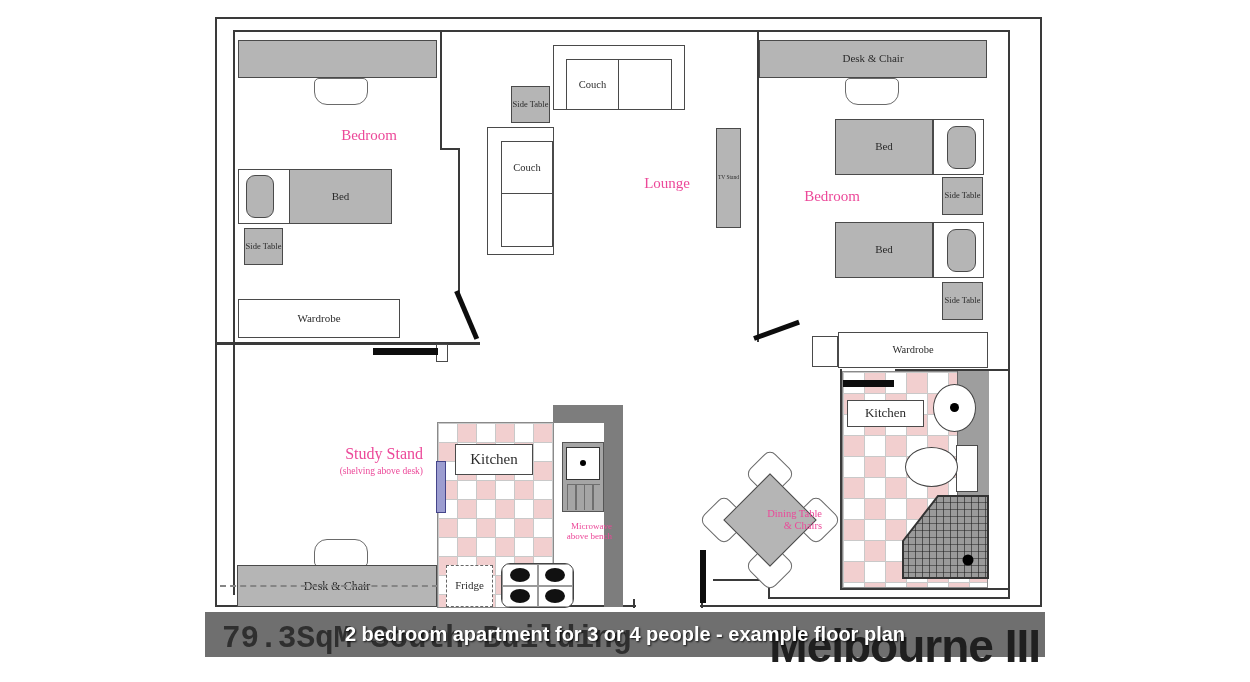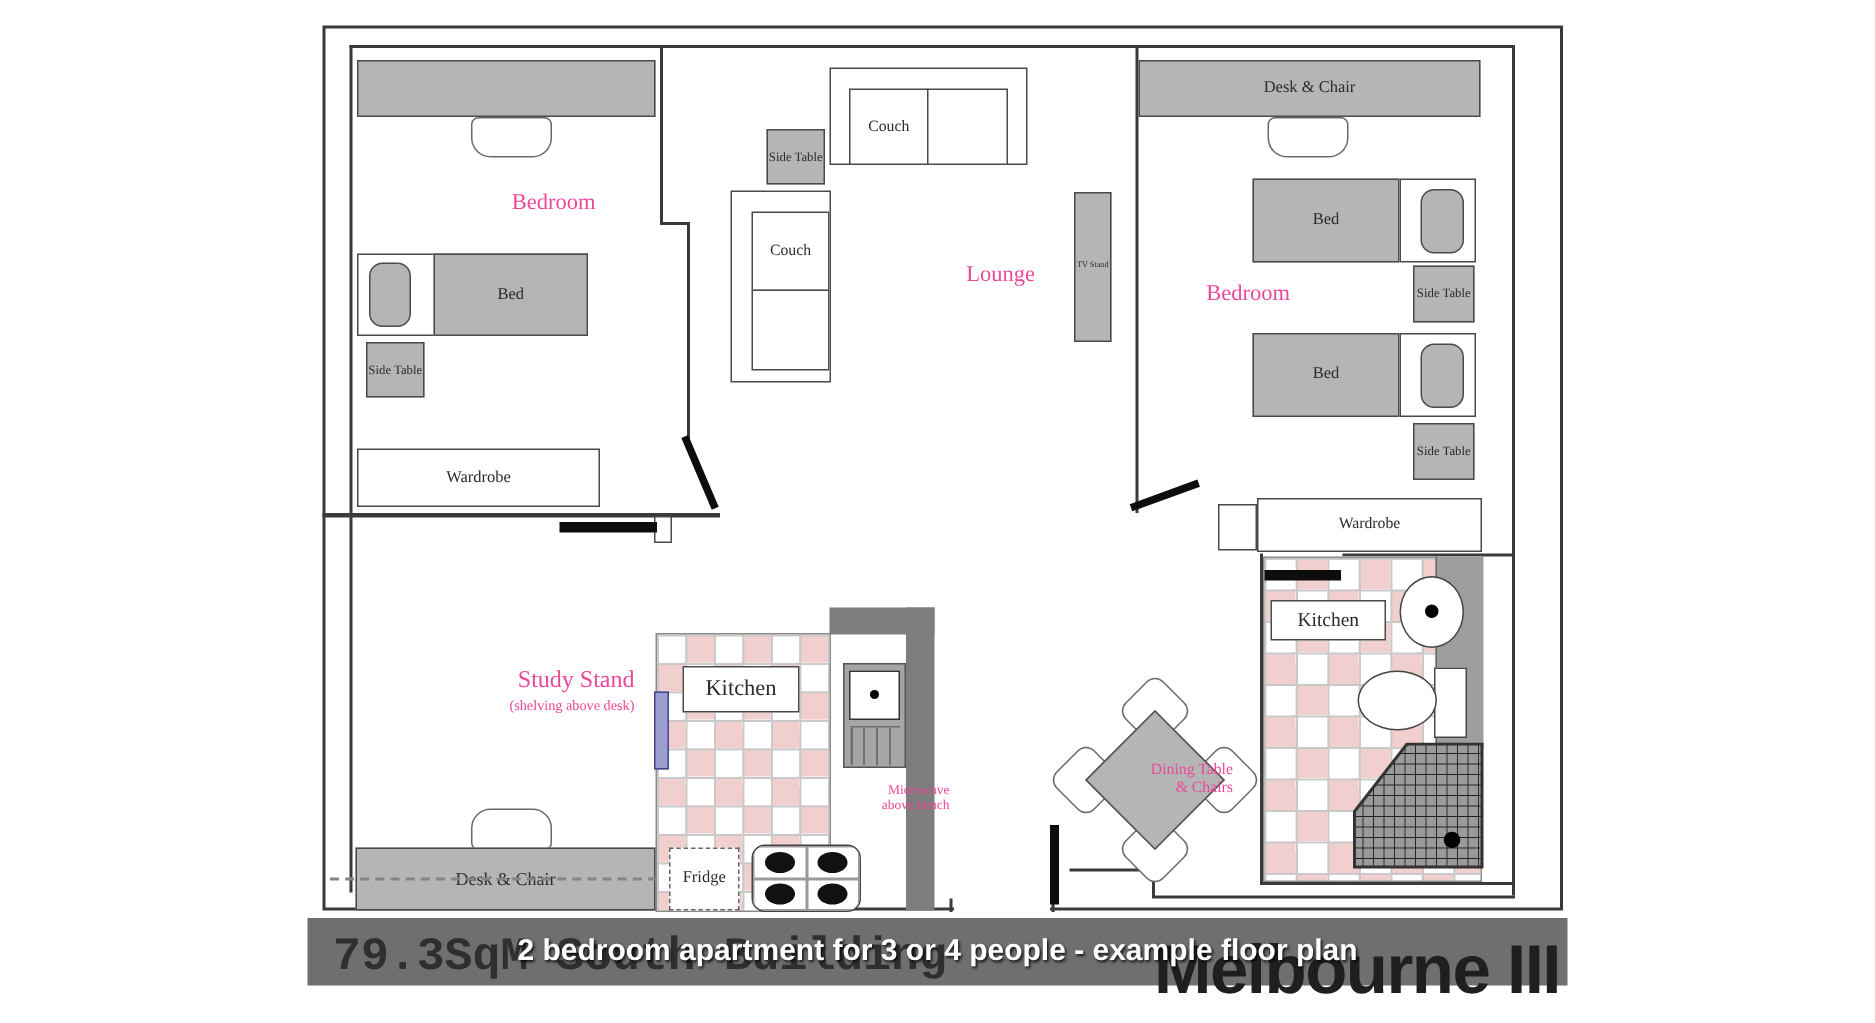--- a/index.html
+++ b/index.html
@@ -145,21 +145,21 @@
 
   <div class="dgray" style="left:553px;top:405px;width:70px;height:18px"></div>
   <div class="dgray" style="left:604px;top:405px;width:19px;height:202px"></div>
   <div class="checker19 abs" style="left:437px;top:422px;width:117px;height:186px"></div>
   <div class="abs" style="left:436px;top:461px;width:10px;height:52px;background:#9c9dd0;border:1px solid #44458a;box-sizing:border-box"></div>
   <div class="abs" style="left:562px;top:442px;width:42px;height:70px;background:#a5a5a5;border:1px solid #555;box-sizing:border-box"></div>
   <div class="abs" style="left:566px;top:447px;width:34px;height:33px;background:#fff;border:1px solid #333;box-sizing:border-box"></div>
   <div class="abs" style="left:580px;top:460px;width:6px;height:6px;background:#000;border-radius:50%"></div>
   <div class="drawers" style="left:567px;top:484px;width:33px;height:25px"></div>
   <div class="box ct" style="left:455px;top:444px;width:78px;height:31px;border-width:1px;font-size:15px">Kitchen</div>
-  <div class="lbl" style="left:551px;top:521px;width:82px;font-size:9px">
+  <div class="lbl" style="left:530px;top:521px;width:82px;font-size:9px">
     <span>Microwave</span><br>
     <span>above bench</span>
   </div>
   <div class="abs ct" style="left:446px;top:565px;width:47px;height:42px;background:#fff;border:1.5px dashed #666;box-sizing:border-box;font-size:11px">Fridge</div>
   <div class="stove" style="left:501px;top:563px;width:73px;height:45px">
     <div class="bcell">
         <div class="burner"></div>
       </div>
     <div class="bcell">
         <div class="burner"></div>

